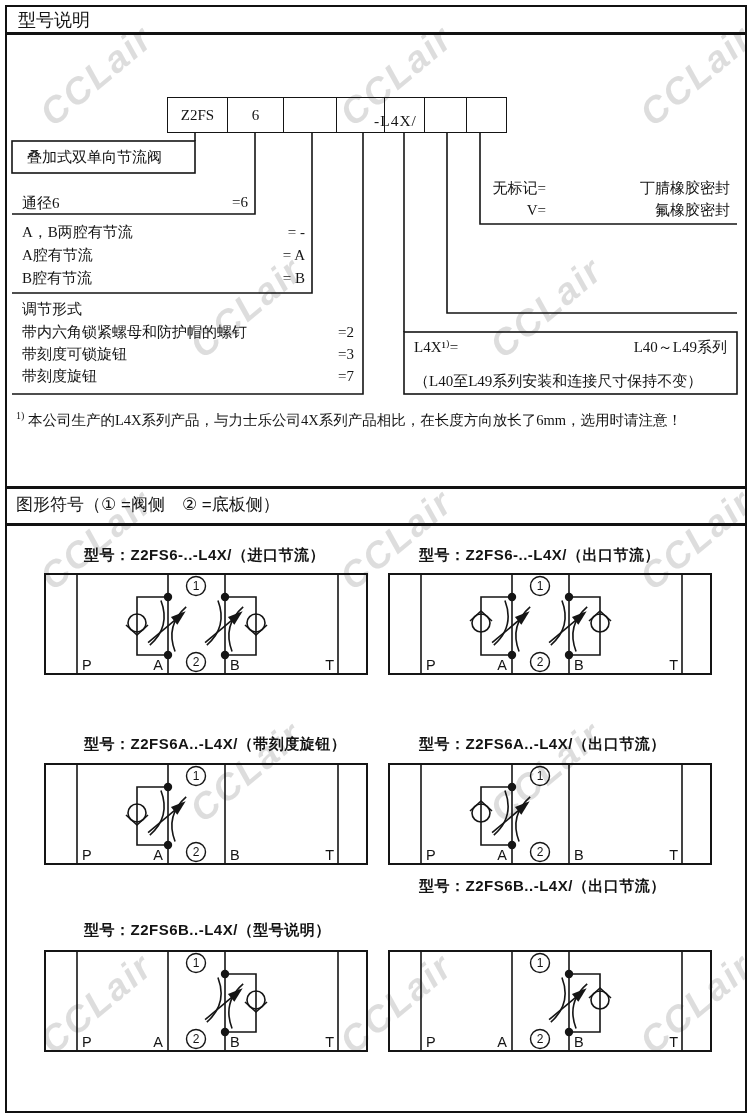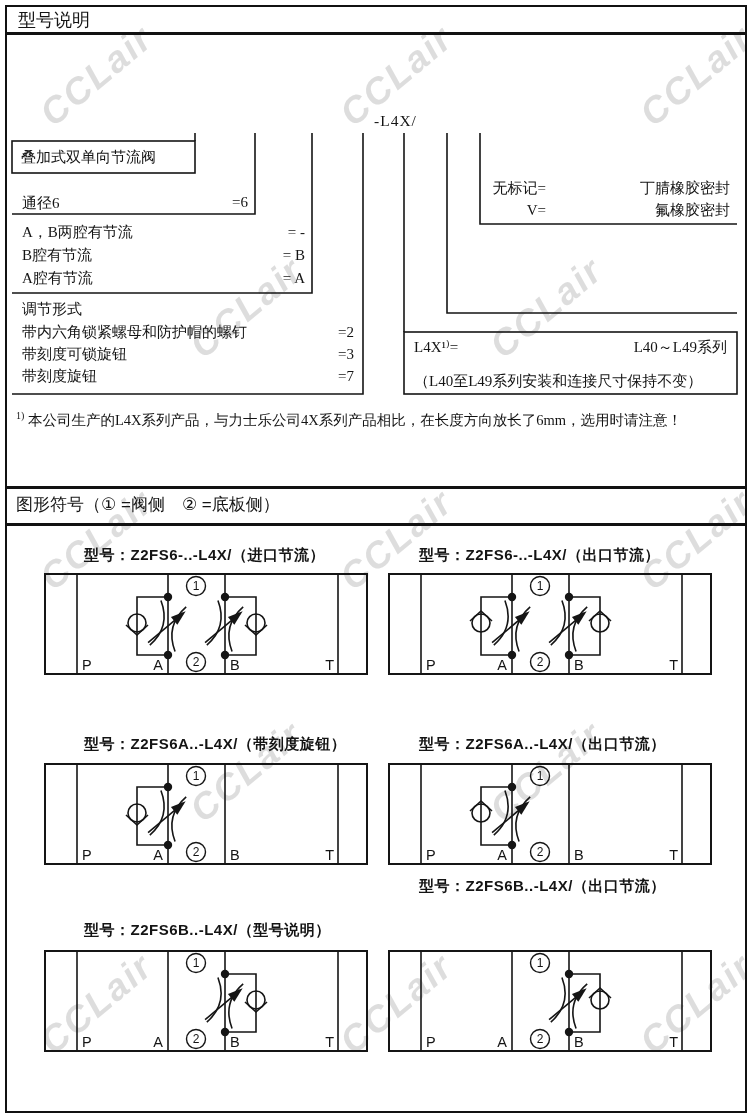--- a/index.html
+++ b/index.html
@@ -58,41 +58,50 @@
       <path d="M255 133 V214 H12"></path>
       <path d="M312 133 V293 H12"></path>
       <path d="M363 133 V394 H12"></path>
       <path d="M404 133 V332"></path>
       <rect x="404" y="332" width="333" height="62"></rect>
       <path d="M447 133 V313 H737"></path>
       <path d="M480 133 V224 H737"></path>
     </g>
   </svg>
 
+  <div class="code-table">
+    <div class="cc" style="flex:0 0 60px">Z2FS</div>
+    <div class="cc" style="flex:0 0 56px">6</div>
+    <div class="cc" style="flex:0 0 53px"></div>
+    <div class="cc" style="flex:0 0 48px"></div>
+    <div class="cc" style="flex:0 0 40px"></div>
+    <div class="cc" style="flex:0 0 42px"></div>
+    <div class="cc" style="flex:1 1 auto"></div>
+  </div>
   <div class="abs" style="left:374px;top:97px;height:48px;display:flex;align-items:center;font-size:15.5px;letter-spacing:1px">-L4X/</div>
 
-  <div class="blk" style="left:12px;top:141px;width:153px;height:32px;display:flex;align-items:center;justify-content:center">叠加式双单向节流阀</div>
+  <div class="blk" style="left:18px;top:141px;width:153px;height:32px;display:flex;align-items:center;justify-content:center">叠加式双单向节流阀</div>
 
   <div class="blk row" style="left:22px;top:194px;width:226px">
     <span>通径6</span>
     <span>=6</span>
   </div>
 
   <div class="blk" style="left:22px;top:221px;width:283px;line-height:23px">
     <div class="row">
       <span>A，B两腔有节流</span>
       <span>= -</span>
     </div>
     <div class="row">
+      <span>A腔有节流</span>
+      <span>= A</span>
+    </div>
+    <div class="row">
       <span>B腔有节流</span>
       <span>= B</span>
-    </div>
-    <div class="row">
-      <span>A腔有节流</span>
-      <span>= A</span>
     </div>
   </div>
 
   <div class="blk" style="left:22px;top:300px">调节形式</div>
   <div class="blk" style="left:22px;top:321px;width:332px;line-height:22px">
     <div class="row">
       <span>带内六角锁紧螺母和防护帽的螺钉</span>
       <span>=2</span>
     </div>
     <div class="row">

